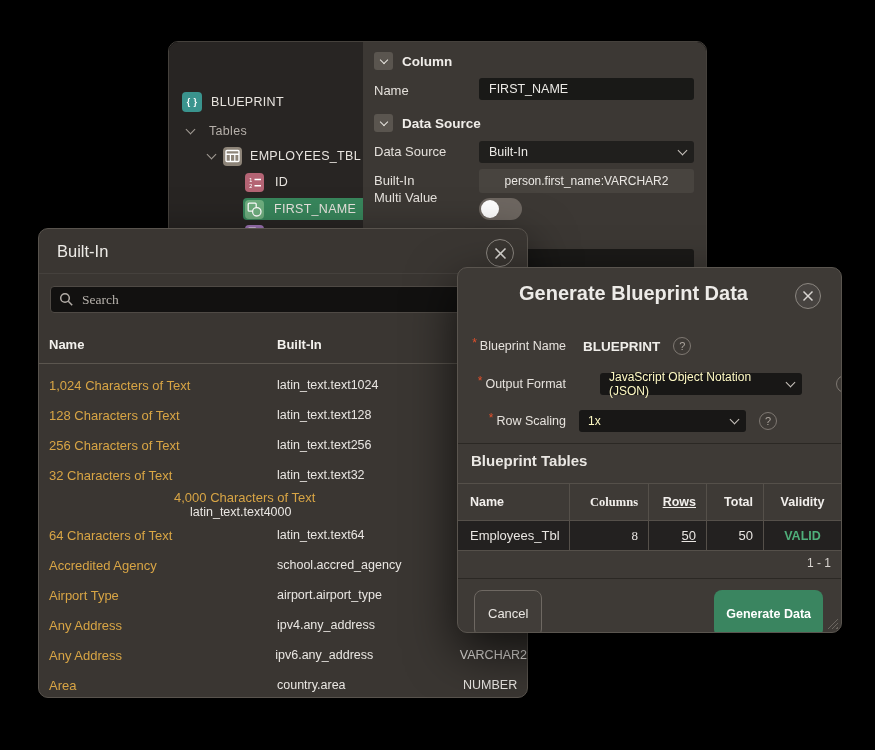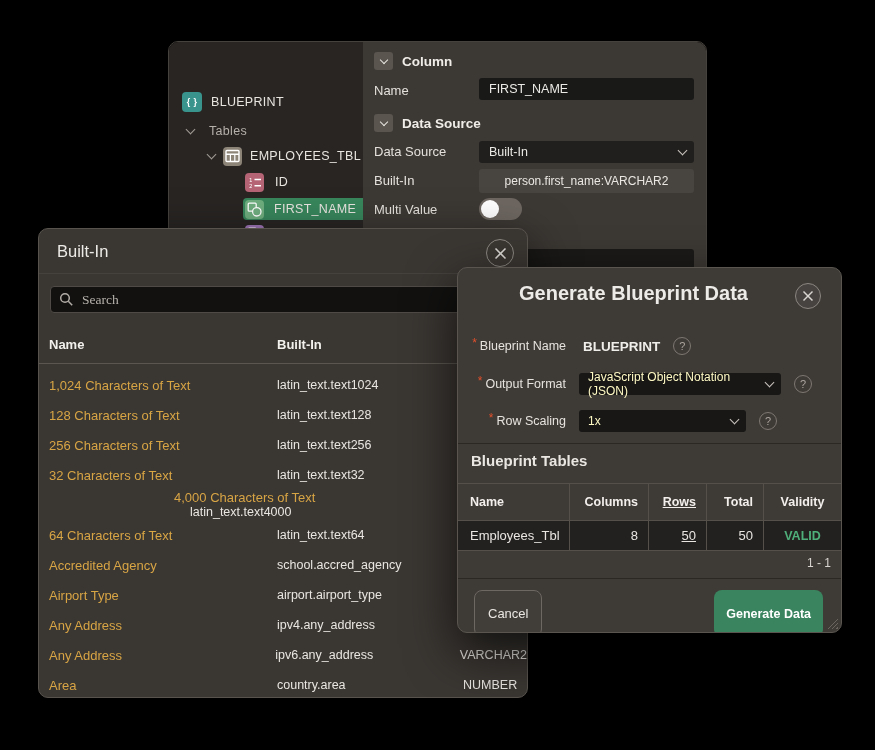--- a/index.html
+++ b/index.html
@@ -90,21 +90,21 @@
   .g-divider { position:absolute; left:0; right:0; border-top:1px solid #2b2824; }
   .g-section { position:absolute; left:13px; top:184px; font-size:15px; font-weight:bold; color:#eae7e3; }
   .g-table { position:absolute; left:0; right:0; top:215px; }
   .g-thr { display:flex; height:38px; border-top:1px solid #55504a; border-bottom:1px solid #55504a;
            font-weight:bold; font-size:12.5px; color:#f2efec; align-items:center; }
   .g-tdr { display:flex; height:30px; background:#232120; border-bottom:1px solid #55504a;
            font-size:13px; color:#e9e6e2; align-items:center; }
   .gc { height:100%; display:flex; align-items:center; }
   .gc + .gc { border-left:1px solid #55504a; }
   .gc-name { width:111px; padding-left:12px; }
-  .gc-cols { width:79px; justify-content:flex-end; padding-right:10px; }
+  .gc-cols { width:79px; justify-content:flex-end; padding-right:10px;font-family:Liberation Serif, serif; }
   .gc-rows { width:58px; justify-content:flex-end; padding-right:10px;text-decoration:underline; }
   .gc-total { width:57px; justify-content:flex-end; padding-right:10px; }
   .gc-valid { flex:1; justify-content:center; }
   .valid-text { color:#4faf7a; font-weight:bold; font-size:12.5px; }
   .g-pagination { position:absolute; right:10px; top:288px; font-size:12px; color:#d8d4cf; }
   .g-btn { position:absolute; top:322px; height:47px; border-radius:8px; display:flex;
            align-items:center; cursor:pointer; font-family:inherit; }
   .btn-cancel { left:16px; padding:0 13px; background:#413d39; border:1px solid #6e6862;
                 font-size:13px; color:#e9e6e2; }
   .btn-submit { right:18px; padding:0 12px; background:#3a8560; border:none;
@@ -199,21 +199,21 @@
           </span>
         <span>Data Source</span>
       </div>
       <div class="plabel" style="top:102px;">Data Source</div>
       <div class="pfield select-dark" style="top:99px;">
         <span>Built-In</span>
         <span class="chev-sel"></span>
       </div>
       <div class="plabel" style="top:131px;">Built-In</div>
       <div class="pfield btn-field" style="top:127px;">person.first_name:VARCHAR2</div>
-      <div class="plabel" style="top:160px;text-align:right;">Multi Value</div>
+      <div class="plabel" style="top:148px;text-align:right;">Multi Value</div>
       <div class="toggle" style="position:absolute; left:116px; top:156px;">
         <span class="knob"></span>
       </div>
       <div class="pfield input-dark" style="top:207px; height:20px; background:#1b1a18;"></div>
     </div>
   </section>
 
   <section class="builtin-dialog">
     <div class="bi-title">Built-In</div>
     <div class="dlg-close bi-close">
@@ -307,21 +307,21 @@
     </div>
 
     <div class="grow" style="top:66px;">
       <div class="glabel">
         <span class="req">*</span><span>Blueprint Name</span>
       </div>
       <div class="gvalue">BLUEPRINT</div>
       <div class="help">?</div>
     </div>
 
-    <div class="grow" style="top:104px;">
+    <div class="grow" style="top:104px;gap:21px;">
       <div class="glabel">
         <span class="req">*</span><span>Output Format</span>
       </div>
       <div class="gselect" style="width:202px;">
         <span>JavaScript Object Notation (JSON)</span>
         <span class="chev-sel"></span>
       </div>
       <div class="help">?</div>
     </div>
 

